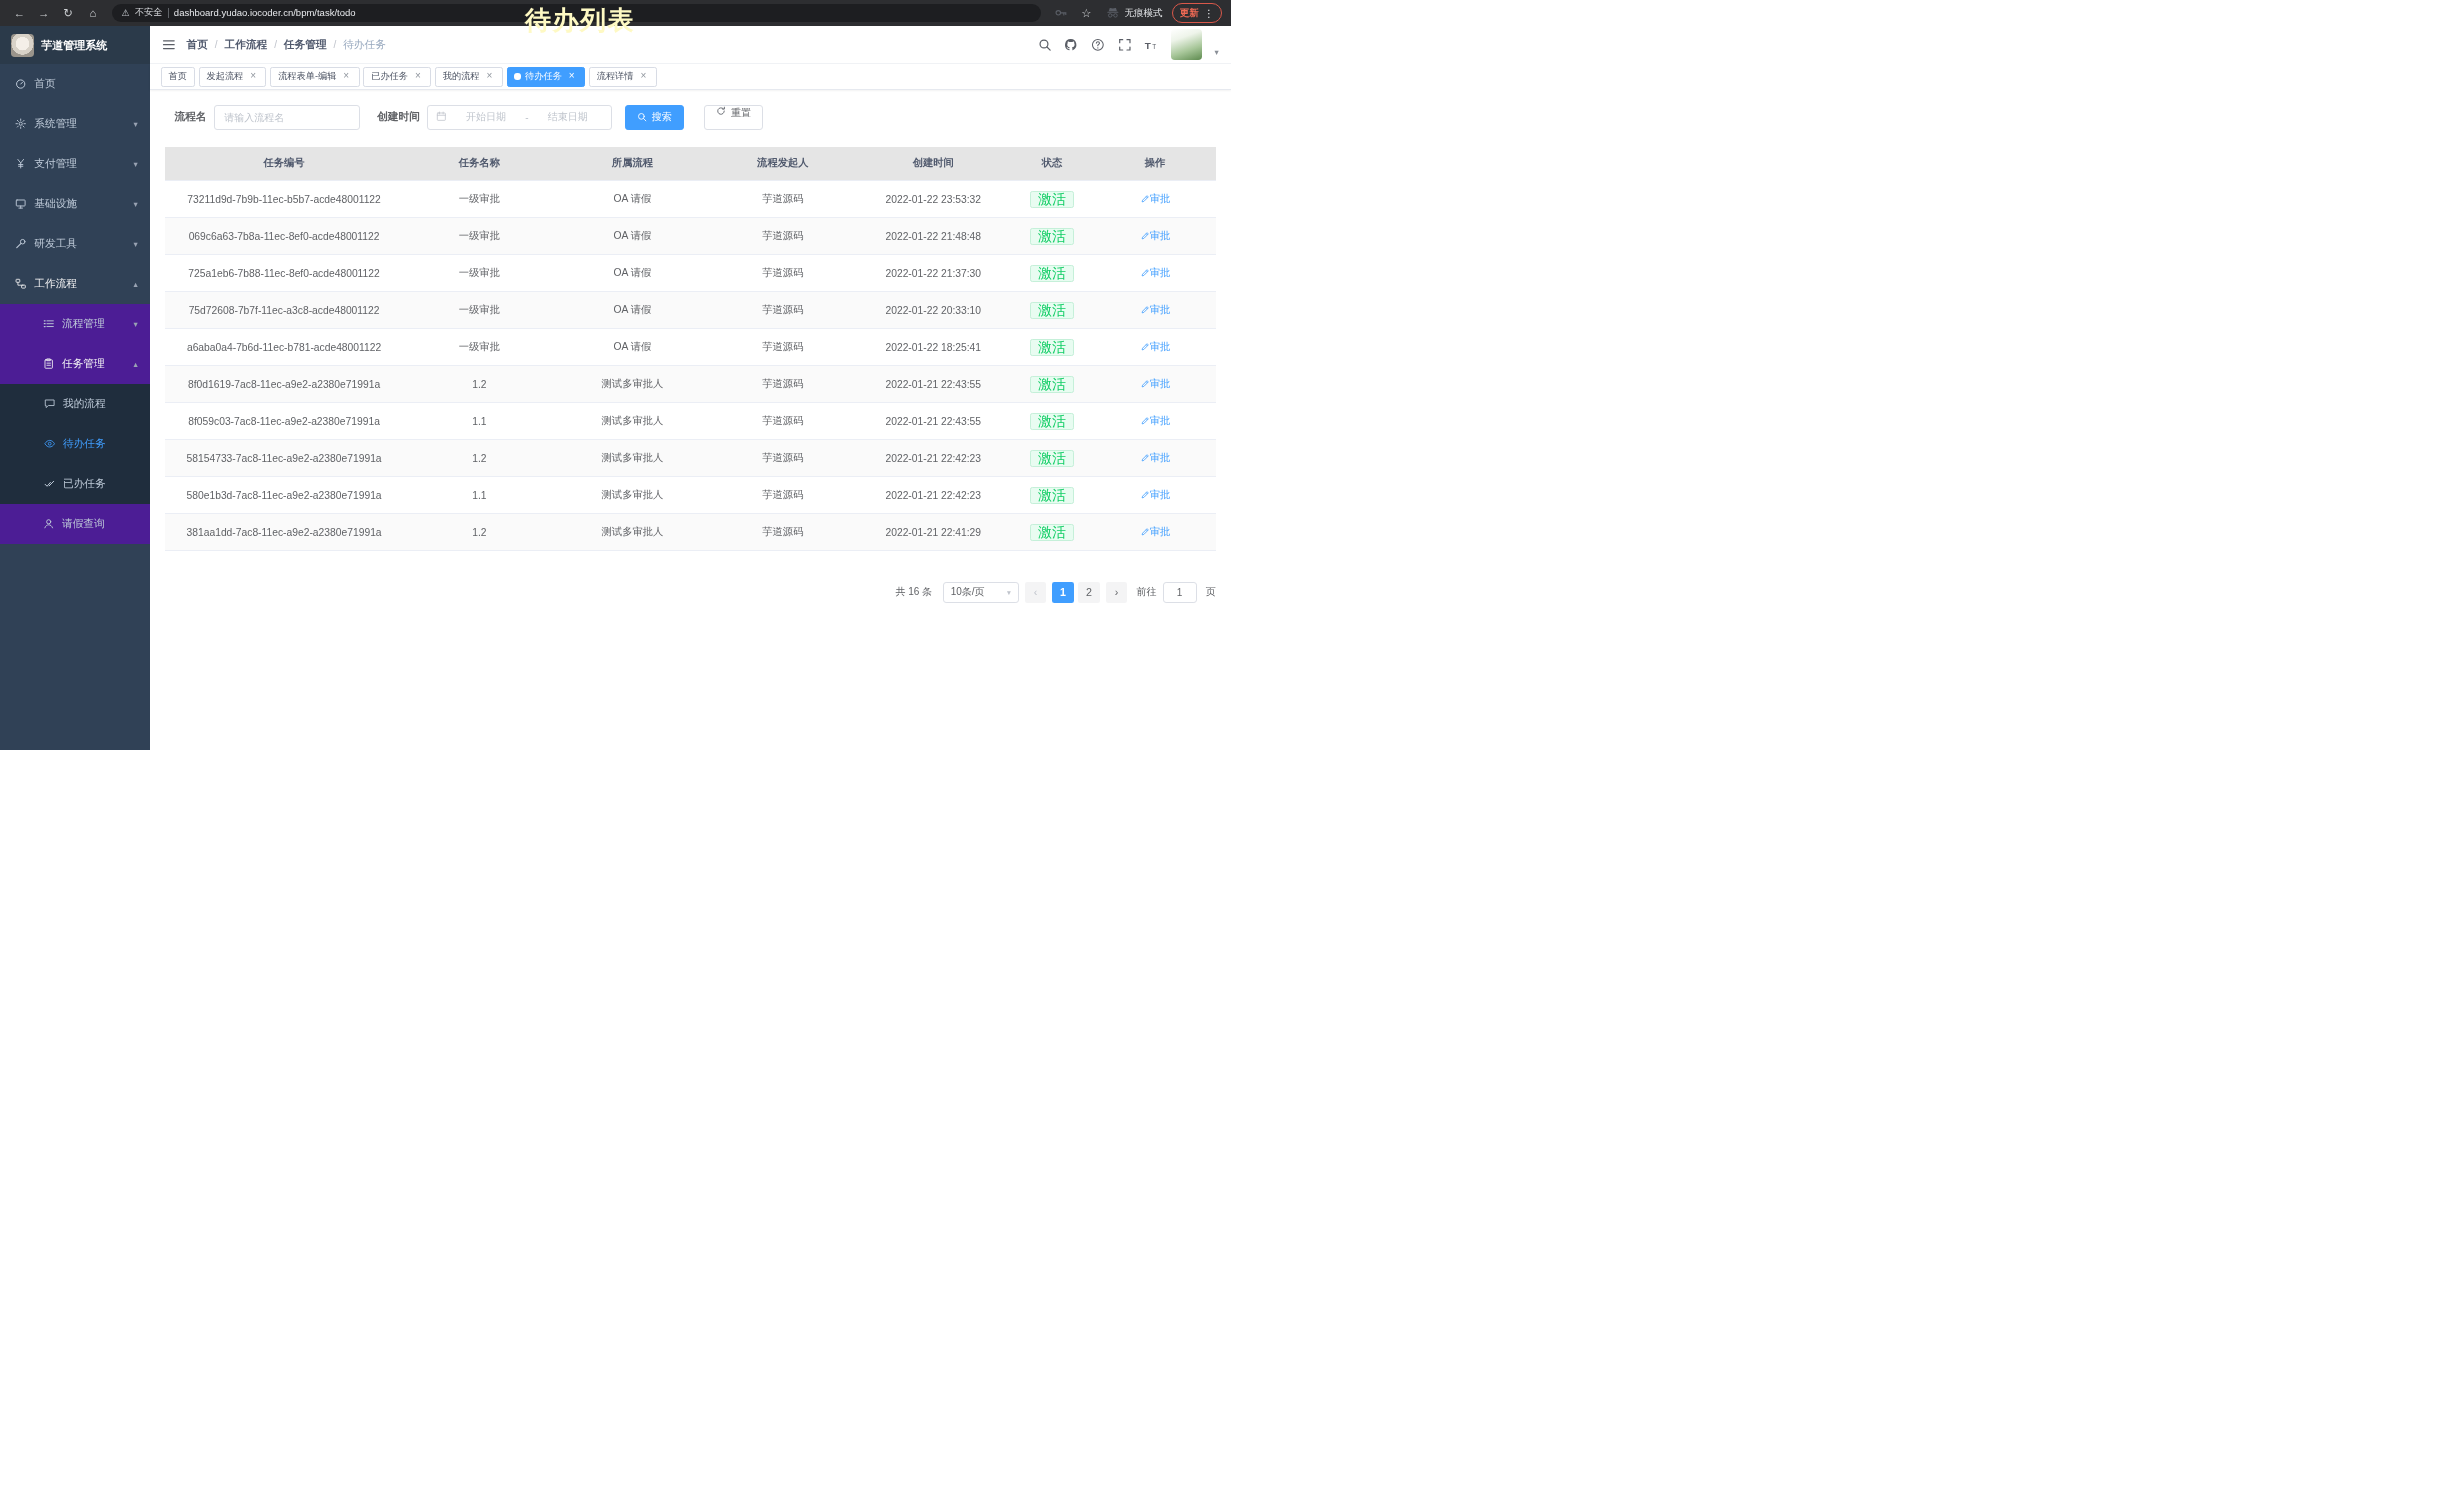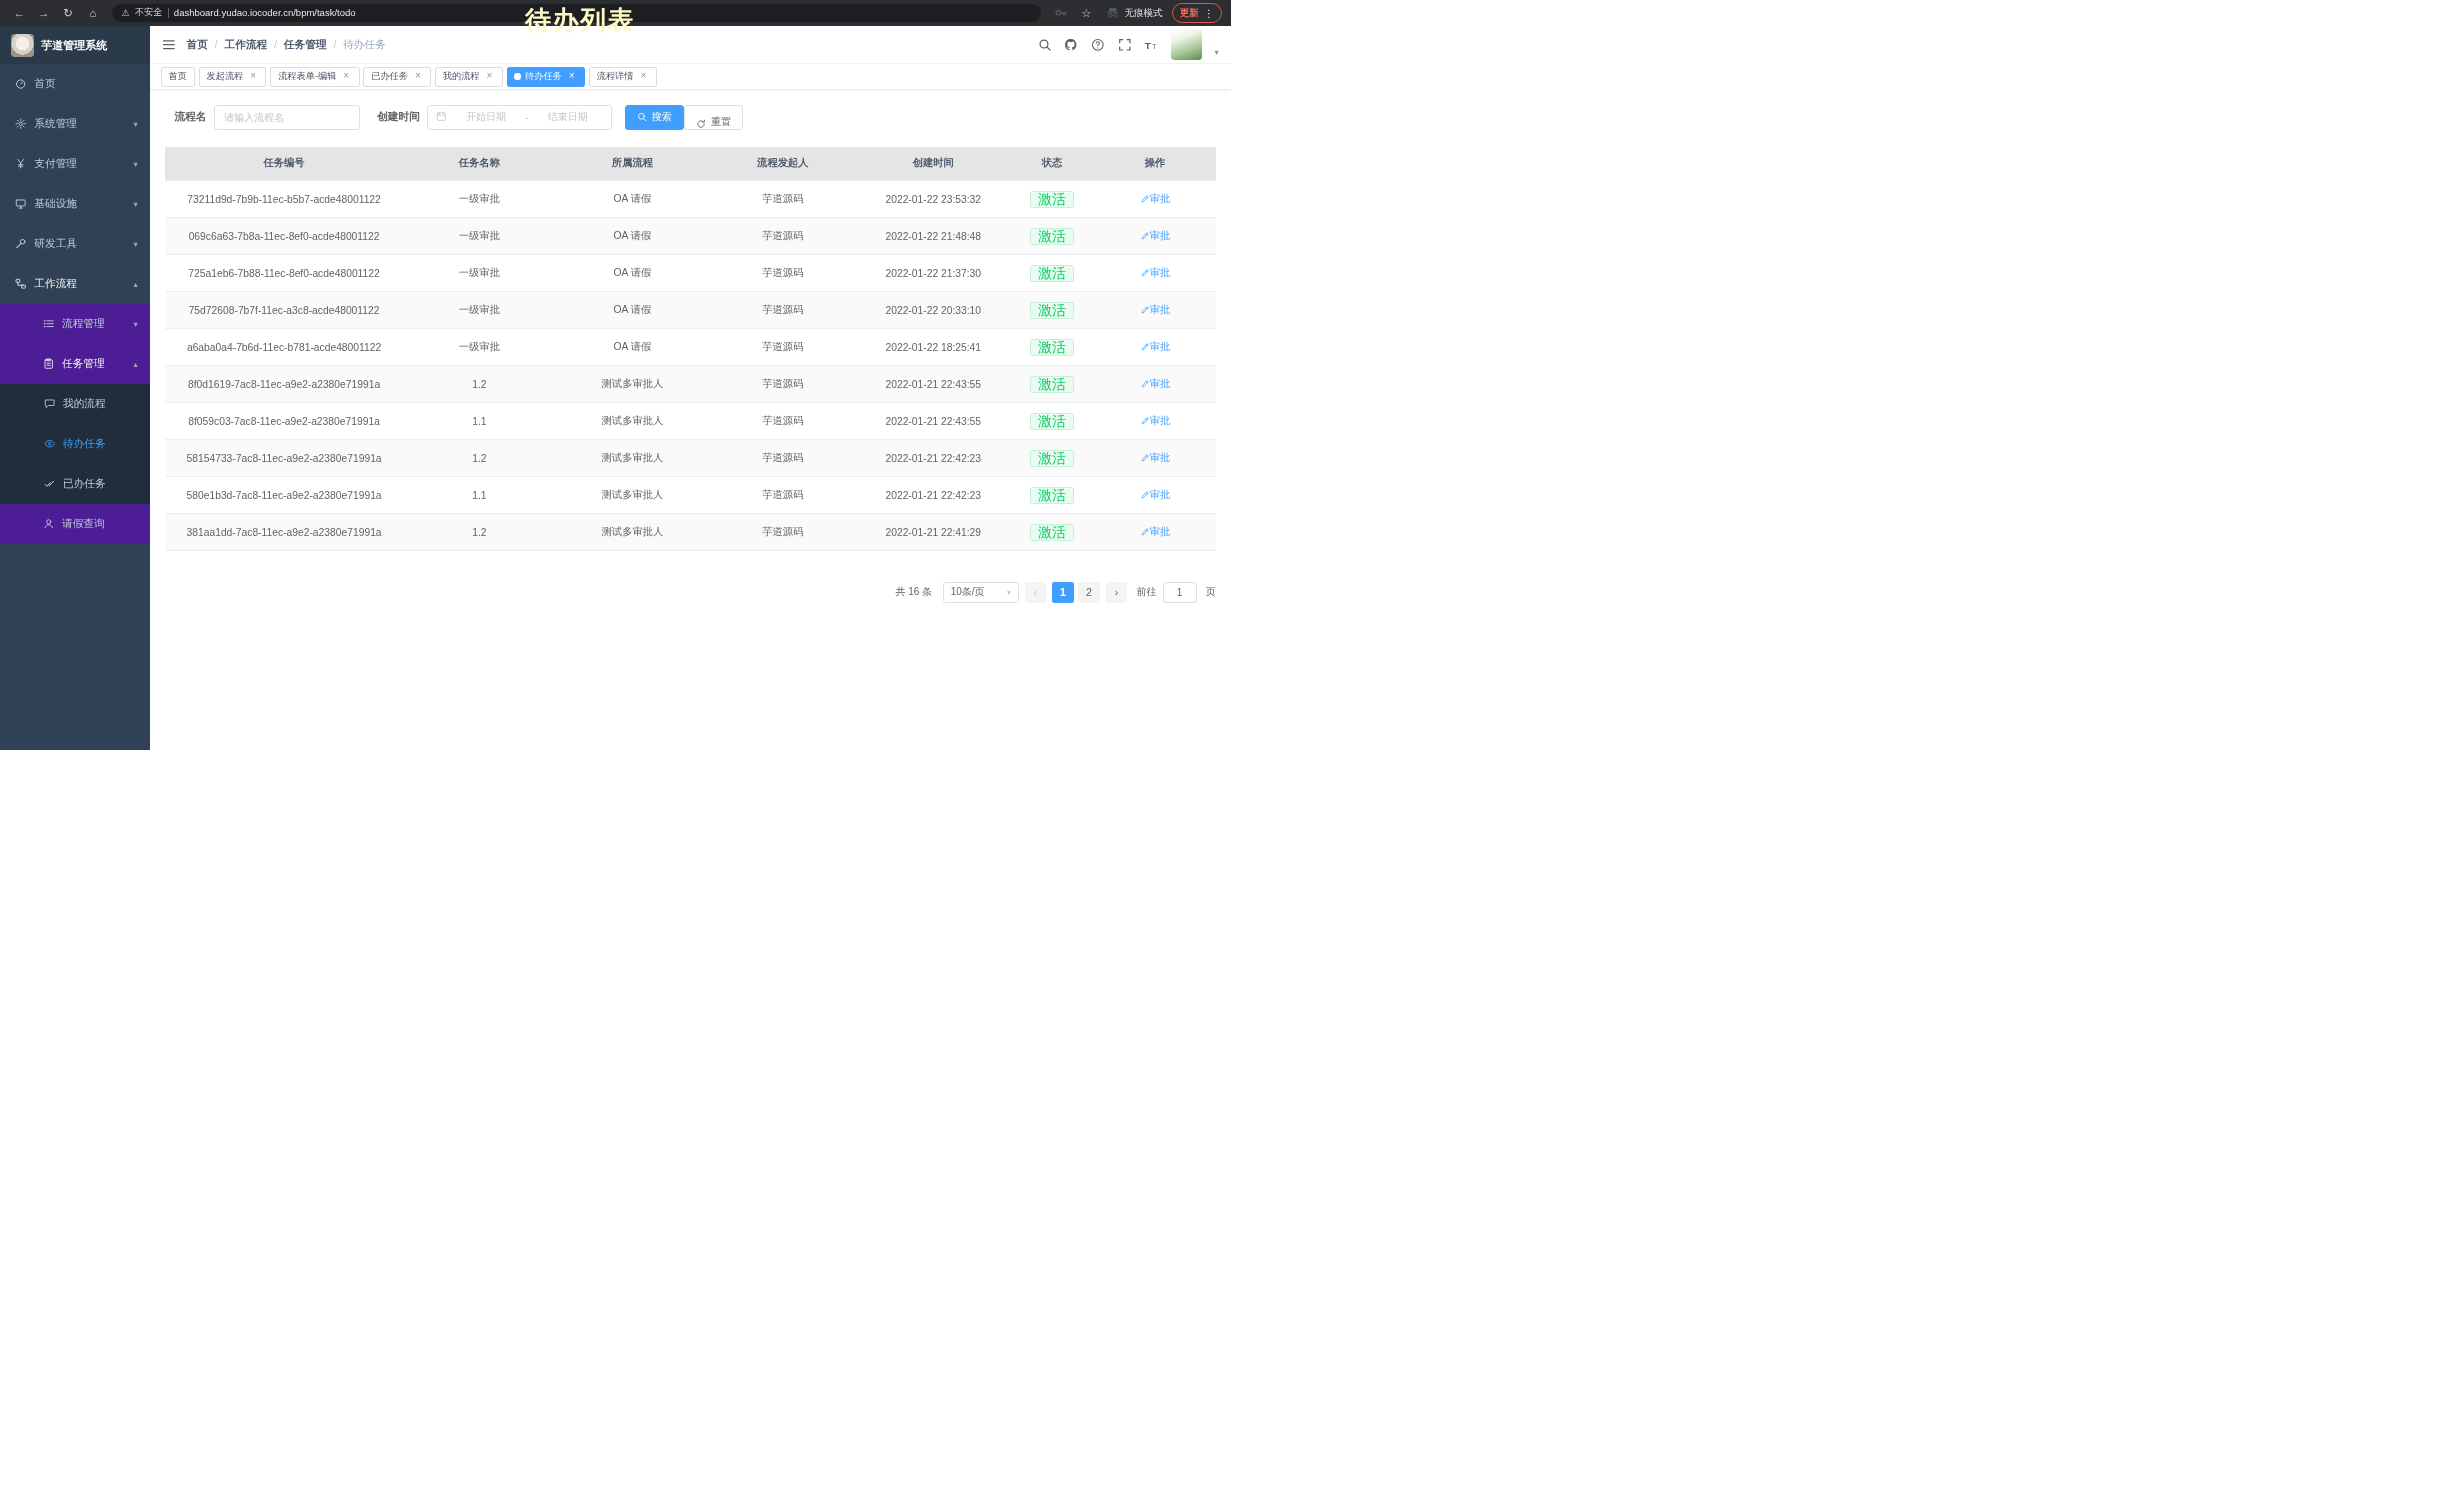--- a/index.html
+++ b/index.html
@@ -74,21 +74,21 @@
   .flabel{font-size:10.7px;font-weight:700;color:#606266;white-space:nowrap;margin-right:7.6px}
   .flabel.ml{margin-left:17px}
   .finput{width:146px;height:24.4px;border:0.8px solid #dcdfe6;border-radius:3.1px;padding:0 9.2px;font-size:10px;color:#606266;outline:none;font-family:inherit}
   .finput::placeholder{color:#bfc4cc}
   .date-range{width:185px;height:24.4px;border:0.8px solid #dcdfe6;border-radius:3.1px;display:flex;align-items:center;padding:0 7.6px;gap:3.1px;color:#bfc4cc}
   .date-range .cal svg{width:10.7px;height:10.7px}
   .date-range .cal{color:#c0c4cc}
   .ph{flex:1;text-align:center;font-size:10px;color:#bfc4cc;white-space:nowrap}
   .dsep{font-size:10px;color:#bfc4cc}
   .btn-primary{margin-left:12.2px;height:24.4px;padding:0 11.4px;background:#409eff;color:#fff;border:0.8px solid #409eff;border-radius:3.1px;font-size:10px;display:flex;align-items:center;gap:4.6px;cursor:pointer;font-family:inherit;white-space:nowrap}
-  .btn-plain{margin-left:0;height:24.4px;padding:0 11.4px;background:#fff;color:#606266;border:0.8px solid #dcdfe6;border-radius:3.1px;font-size:10px;display:flex;align-items:flex-end;gap:4.6px;cursor:pointer;font-family:inherit;white-space:nowrap}
+  .btn-plain{margin-left:20px;height:24.4px;padding:0 11.4px;background:#fff;color:#606266;border:0.8px solid #dcdfe6;border-radius:3.1px;font-size:10px;display:flex;align-items:flex-start;gap:4.6px;cursor:pointer;font-family:inherit;white-space:nowrap}
   .s13 svg{width:10px;height:10px}
 
   
   .task-table{width:100%;margin-top:17px;border-collapse:collapse;table-layout:fixed;font-size:10.3px;color:#606266}
   .task-table th{height:34px;background:#e5e5e5;color:#515a6e;font-weight:700;font-size:10.3px;text-align:center;border-bottom:0.8px solid #ebeef5;white-space:nowrap}
   .task-table td{height:37px;text-align:center;border-bottom:0.8px solid #ebeef5;white-space:nowrap;overflow:hidden;text-overflow:ellipsis}
   tr.striped td{background:#fafafa}
   .col0{width:22.5%}.col1{width:14.5%}.col2{width:14.5%}.col3{width:14%}.col4{width:14.5%}.col5{width:8%}.col6{width:11.5%}
   .tag{display:inline-block;height:17px;line-height:15.3px;padding:0 6.9px;border:0.8px solid #c5f0d9;background:#e8fcf1;color:#13ce66;font-size:14px;border-radius:2.3px}
   .approve{color:#409eff;font-size:10.3px;display:inline-flex;align-items:center;gap:0;cursor:pointer;text-decoration:none}

